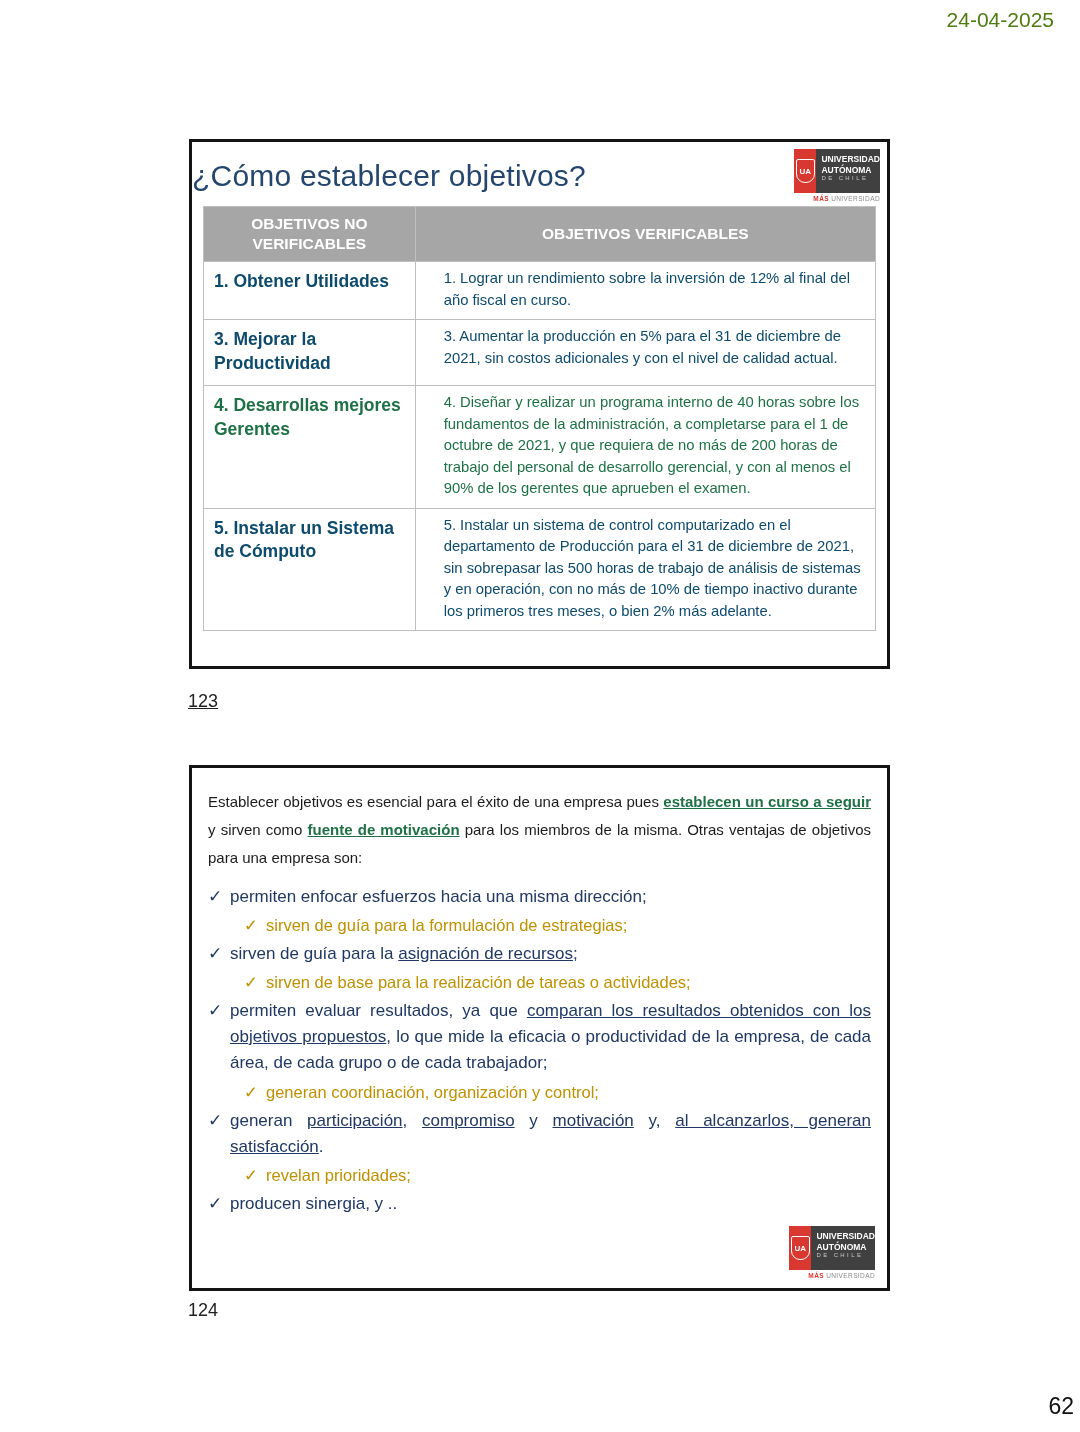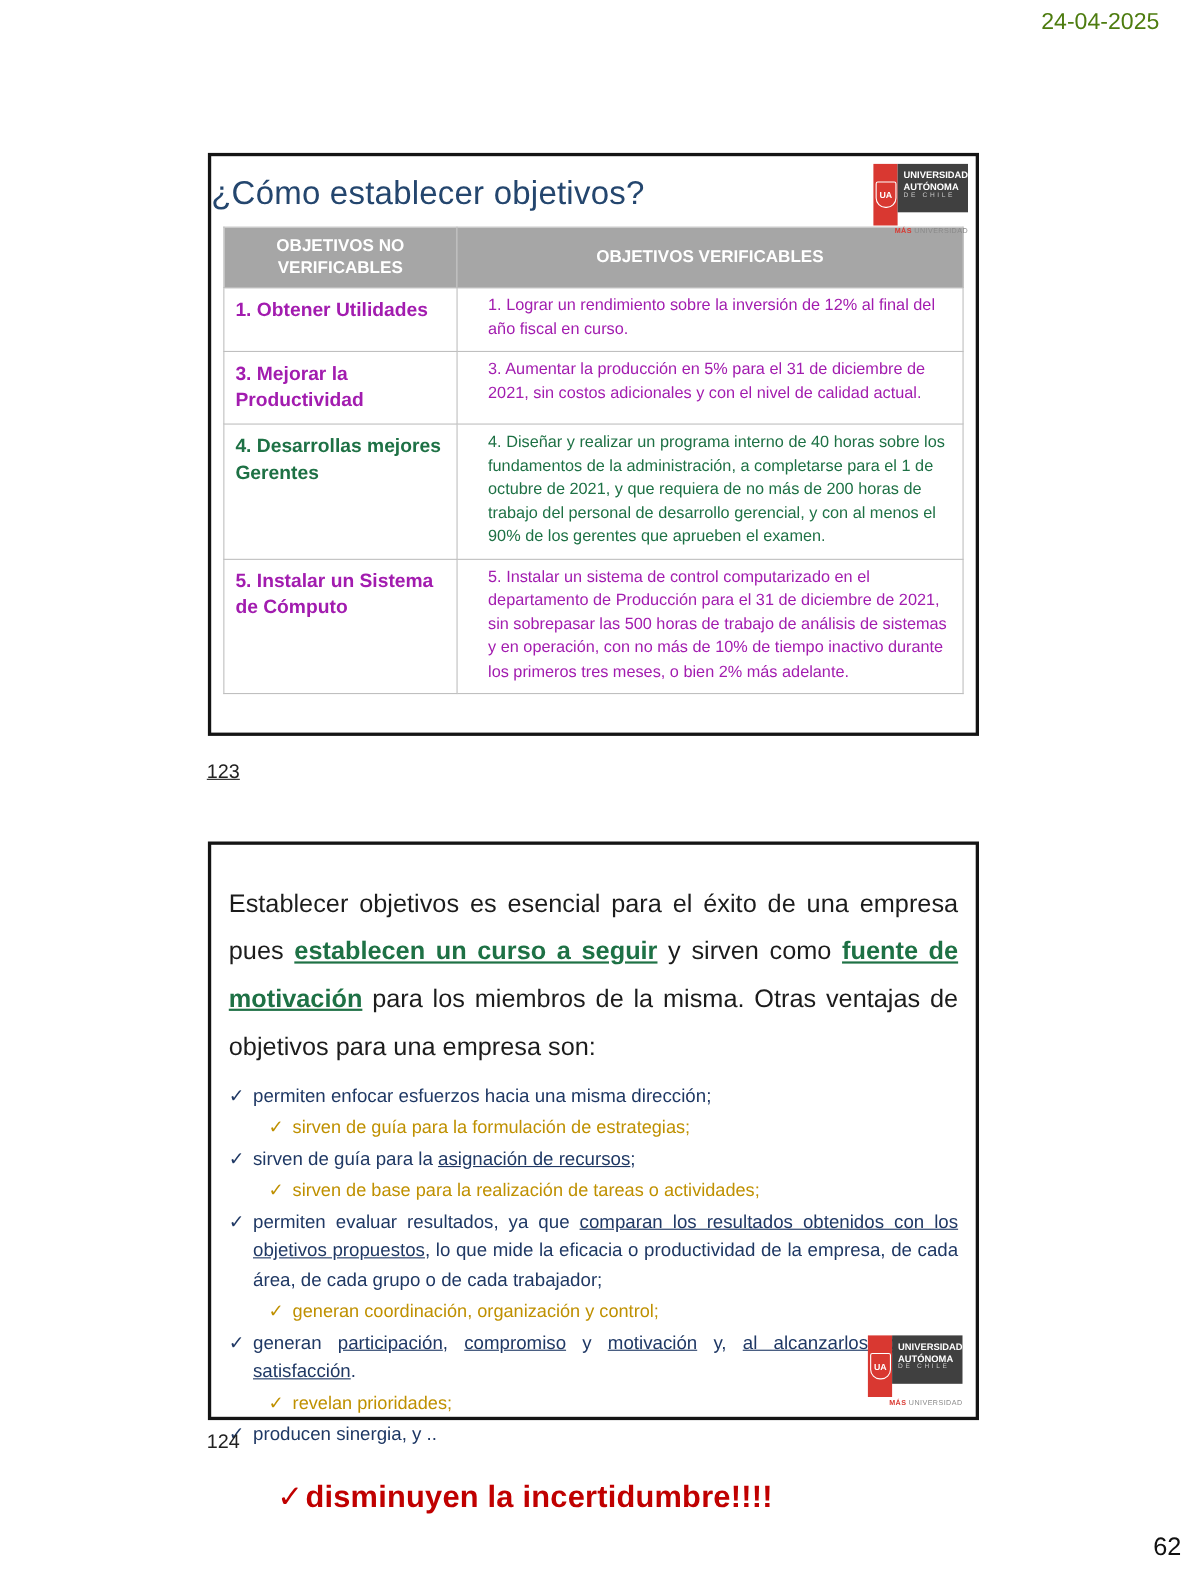--- a/index.html
+++ b/index.html
@@ -54,28 +54,28 @@
   }
   .col-left { width: 31.5%; }
   .obj-table td.left-cell {
     font-size: 17.5px; font-weight: 600;
     padding: 8px 10px 10px 10px; line-height: 1.35;
   }
   .obj-table td.right-cell {
     font-size: 14.8px; font-weight: 500;
     padding: 6px 10px 8px 28px; line-height: 1.45;
   }
-  .c-navy { color: #a21caf; }
+  .c-navy { color: #0c4a6e; }
   .c-green { color: #1e7145; }
 
   
   .slide2-body { padding: 20px 16px 0 16px; }
   .lead-paragraph {
-    font-size: 23px; line-height: 1.88;
-    text-align: justify; color: #1c1c1c; margin-top: 12px;
+    font-size: 15px; line-height: 1.88;
+    text-align: justify; color: #1c1c1c;
   }
   .seg-green {
     color: #1e7145; font-weight: bold;
     text-decoration: underline;
   }
   .seg-u { text-decoration: underline; }
 
   .bullets { margin-top: 11px; }
   .bullet { display: flex; margin: 3px 0; }
   .bullet .check { flex: 0 0 22px; }
@@ -92,21 +92,21 @@
     letter-spacing: 0.2px;
   }
   .closing-line .check { margin-right: 2px; }
 
   
   .logo { position: absolute; width: 86px; }
   #logo-slide1 { top: 7px; right: 7px; }
   #logo-slide2 { bottom: 9px; right: 12px; }
   .logo-top { display: flex; }
   .shield-box {
-    width: 33px; height: 56px; background: #d93831;
+    width: 33px; height: 44px; background: #d93831;
     display: flex; align-items: center; justify-content: center;
   }
   .shield {
     width: 19px; height: 24px;
     border: 1px solid #ffffff;
     border-radius: 2px 2px 9px 9px;
     color: #ffffff; font-size: 8px; font-weight: bold;
     display: flex; align-items: center; justify-content: center;
   }
   .logo-namebox {
@@ -215,23 +215,20 @@
         </div>
         <div class="bullet lvl2">
           <span class="check">✓</span>
           <div class="btext"><span>revelan prioridades;</span></div>
         </div>
         <div class="bullet lvl1">
           <span class="check">✓</span>
           <div class="btext"><span>producen sinergia, y ..</span></div>
         </div>
       </div>
-    <div class="closing-line">
-      <span class="check">✓</span><span>disminuyen la incertidumbre!!!!</span>
-    </div>
   </div>
 
   <div class="logo" id="logo-slide2">
     <div class="logo-top">
       <div class="shield-box">
         <div class="shield">UA</div>
       </div>
       <div class="logo-namebox">
         <div class="nline">UNIVERSIDAD</div>
         <div class="nline">AUTÓNOMA</div>

